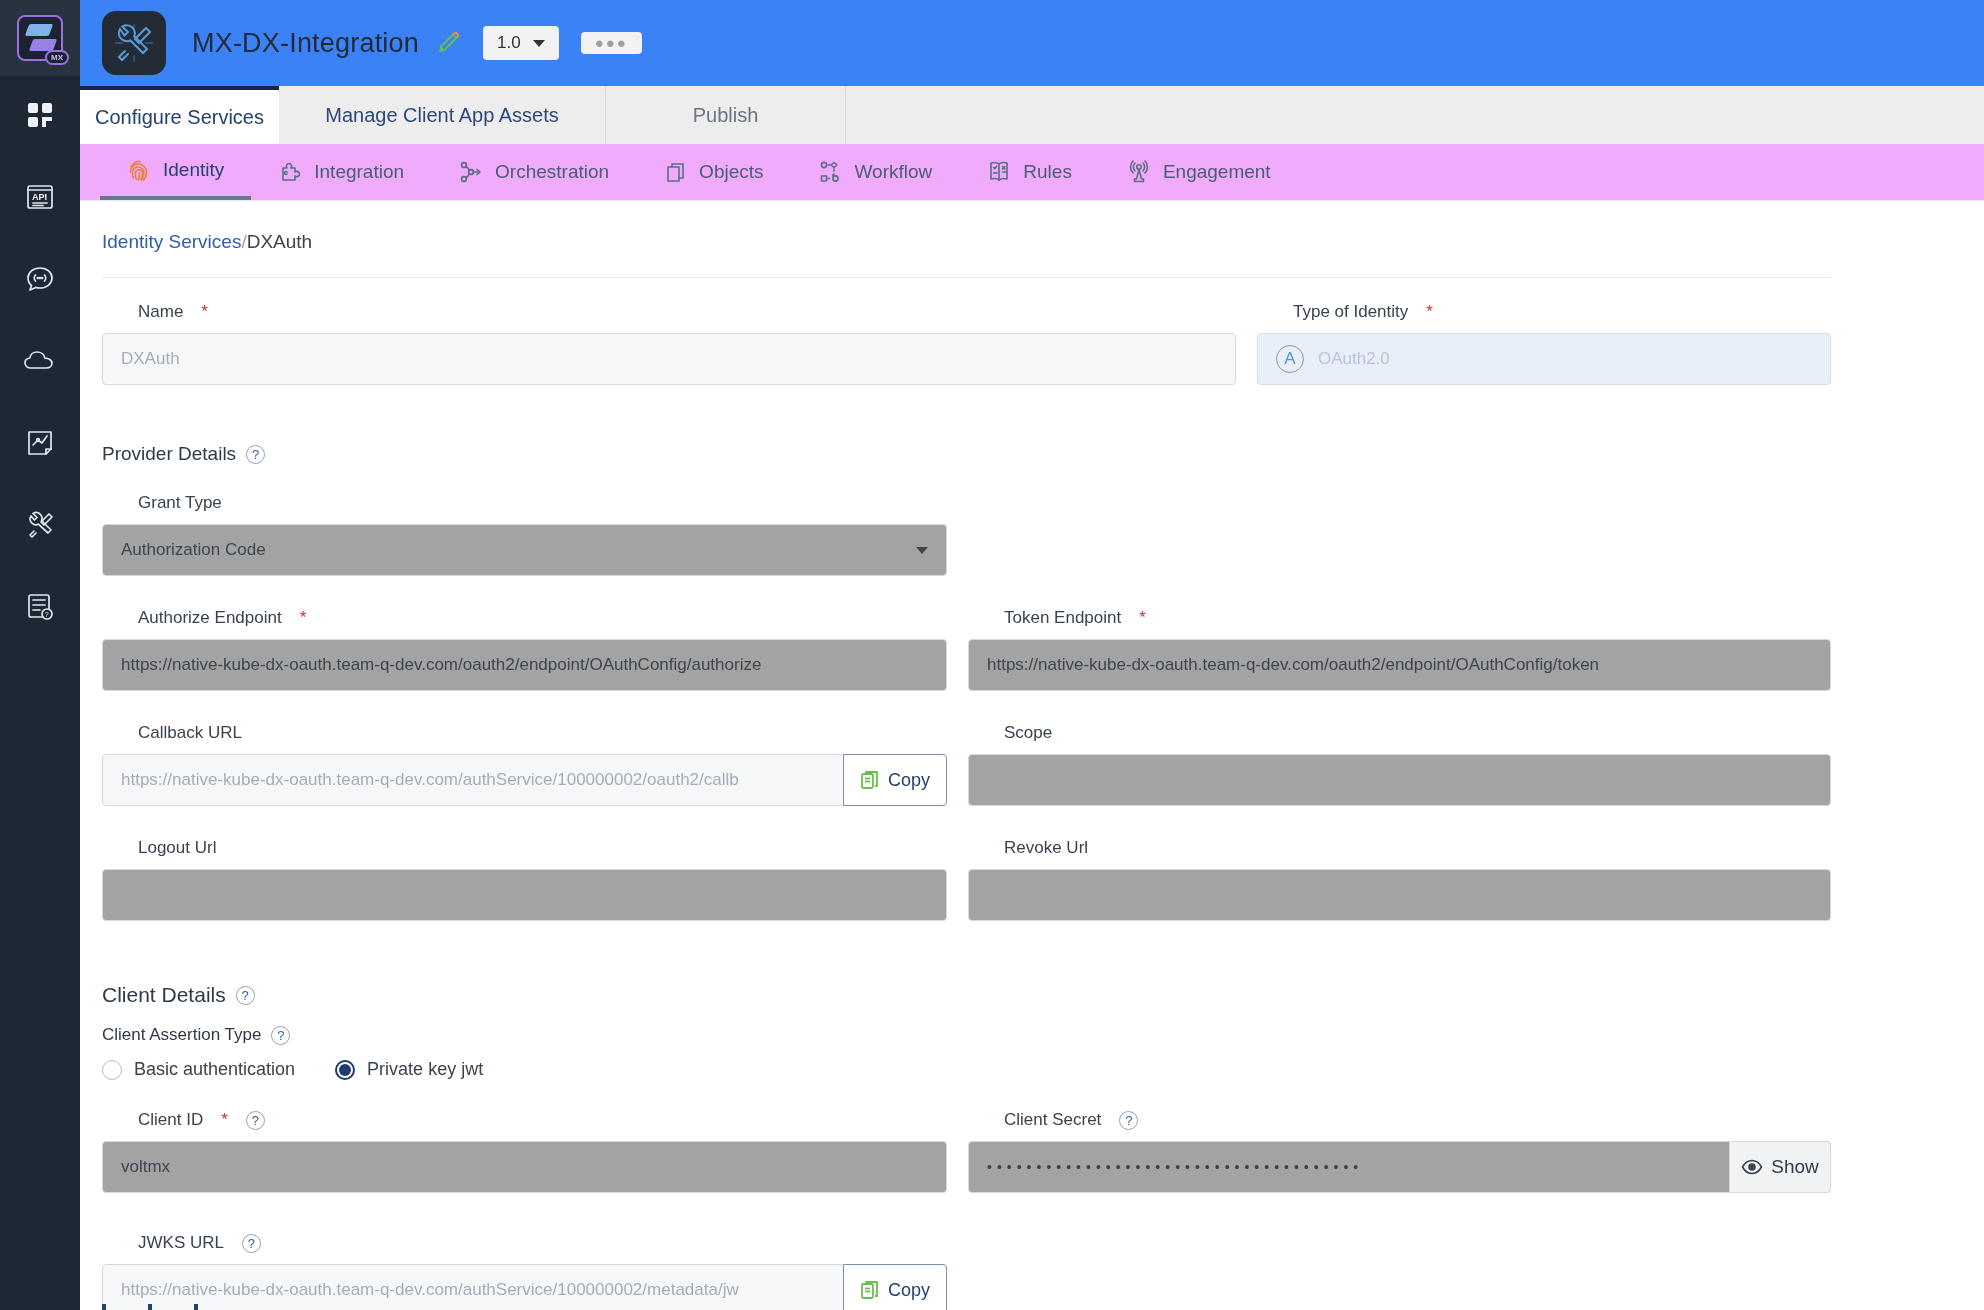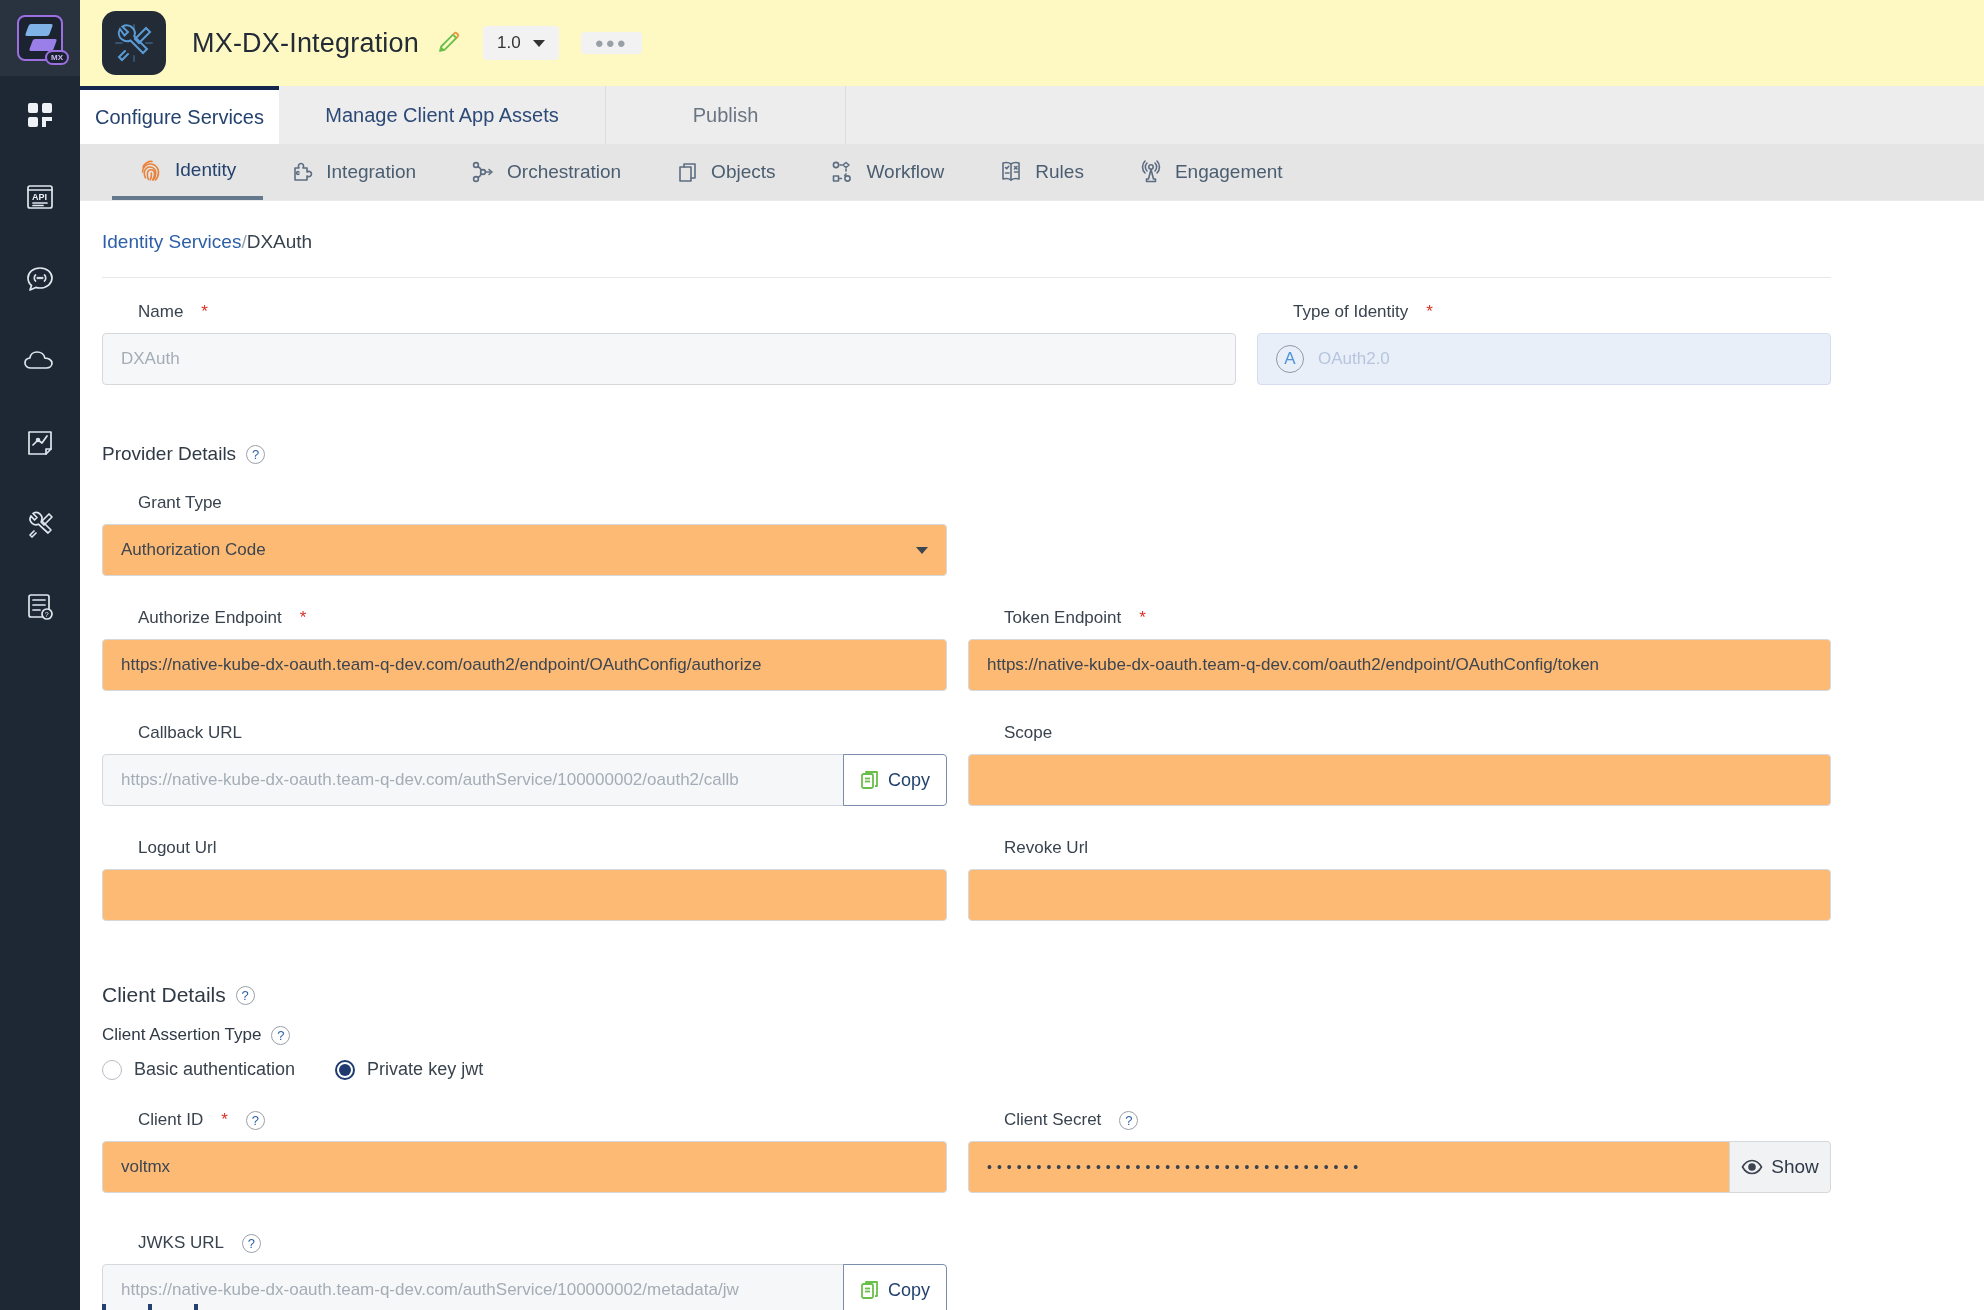--- a/index.html
+++ b/index.html
@@ -28,21 +28,21 @@
   .logo-bolt-bottom { position:absolute; left:12px; top:22px; width:24px; height:12px; background:#9b7fe8; transform: skewX(-20deg); border-radius:2px;}
   .logo-mx {
     position:absolute; right:-8px; bottom:-6px; background:#1b2330; border:2px solid #9b6fe0;
     color:#cdb6f5; font-size:8px; font-weight:bold; border-radius:8px; padding:1px 4px;
   }
   .side-icons { display:flex; flex-direction:column; align-items:center; padding-top:22px; gap:48px; }
   .side-icon { width:34px; height:34px; display:flex; align-items:center; justify-content:center; cursor:pointer; }
   .side-icon svg { stroke:#dfe6ee; fill:none; stroke-width:1.7; stroke-linecap:round; stroke-linejoin:round; }
   
   .main { margin-left: 80px; }
-  .header { height: 86px; display:flex; align-items:center; padding-left:22px; background:#fef9c3; }
+  .header { height: 86px; display:flex; align-items:center; padding-left:22px; background:#3b82f6; }
   .app-icon {
     width: 64px; height: 64px; background: #222b36; border-radius: 14px;
     display:flex; align-items:center; justify-content:center;
   }
   .app-icon svg { stroke:#5b9bd5; fill:none; stroke-width:2; stroke-linecap:round; }
   .page-title { font-size: 27px; color: #222b36; margin-left: 26px; font-weight: 400; letter-spacing: .2px; }
   .pencil-btn { margin-left: 16px; cursor: pointer; display:flex; }
   .chip {
     margin-left: 22px; background: #f2f2f2; border-radius: 4px; padding: 7px 14px;
     font-size: 17px; color: #333; display:flex; align-items:center; gap:12px; cursor:pointer;
@@ -56,22 +56,22 @@
     font-size:20px; cursor:pointer; border-right:1px solid #dcdcdc;
   }
   .tab.active {
     width:199px; background:#fff; border-top:4px solid #16254e; border-right:none;
     color:#24426e; font-weight:400;
   }
   .tab.t2 { width:327px; color:#2d4a77; }
   .tab.t3 { width:240px; color:#6a7583; }
   
   .subtabs {
-    height: 57px; background:#e5e5e5; display:flex; align-items:stretch;
-    padding-left: 32px; border-bottom:1px solid #e8eaec;
+    height: 57px; background:#f0abfc; display:flex; align-items:stretch;
+    padding-left: 20px; border-bottom:1px solid #e8eaec;
   }
   .subtab {
     display:flex; align-items:center; gap:11px; padding:0 27px;
     font-size:19px; color:#4b5d70; cursor:pointer;
   }
   .subtab svg { stroke:#5c6d80; fill:none; stroke-width:1.6; stroke-linecap:round; stroke-linejoin:round; }
   .subtab.active { color:#24426e; border-bottom:4px solid #64788e; font-weight:400; }
   .subtab.active svg { stroke:#e8823c; }
   
   .content { padding: 0 153px 0 22px; }
@@ -85,21 +85,21 @@
   .field { display:block; }
   .w-name { width:1134px; } .w-type { width:574px; }
   .w-l { width:845px; } .w-r { width:863px; }
   .f-label { font-size:17px; color:#39434e; display:flex; align-items:flex-end; gap:18px; margin-bottom:11px;margin-left:36px; }
   .req { color:#d93025; }
   .help-circle {
     width:19px; height:19px; border:1px solid #98a1ab; border-radius:50%;
     color:#2e5fa7; font-size:13px; display:inline-flex; align-items:center; justify-content:center; cursor:pointer;
   }
   .input-box {
-    height:52px; border:1px solid #d6d9dc; border-radius:4px; background:#fdba74;
+    height:52px; border:1px solid #d6d9dc; border-radius:4px; background:#a3a3a3;
     font-size:17px; color:#3c4550; display:flex; align-items:center; padding:0 18px;
     overflow:hidden; white-space:nowrap;
   }
   .input-box.disabled { background:#f6f7f8; color:#a4adb7; }
   .input-box.type-identity { background:#e9eff8; border-color:#d4deee; color:#b6c5dd; gap:14px; }
   .a-circle {
     width:28px; height:28px; border:1px solid #8d99a8; border-radius:50%; flex:0 0 auto;
     color:#4d94d8; font-size:17px; display:flex; align-items:center; justify-content:center; font-weight:400;
   }
   .select-box { justify-content:space-between; cursor:pointer; }

